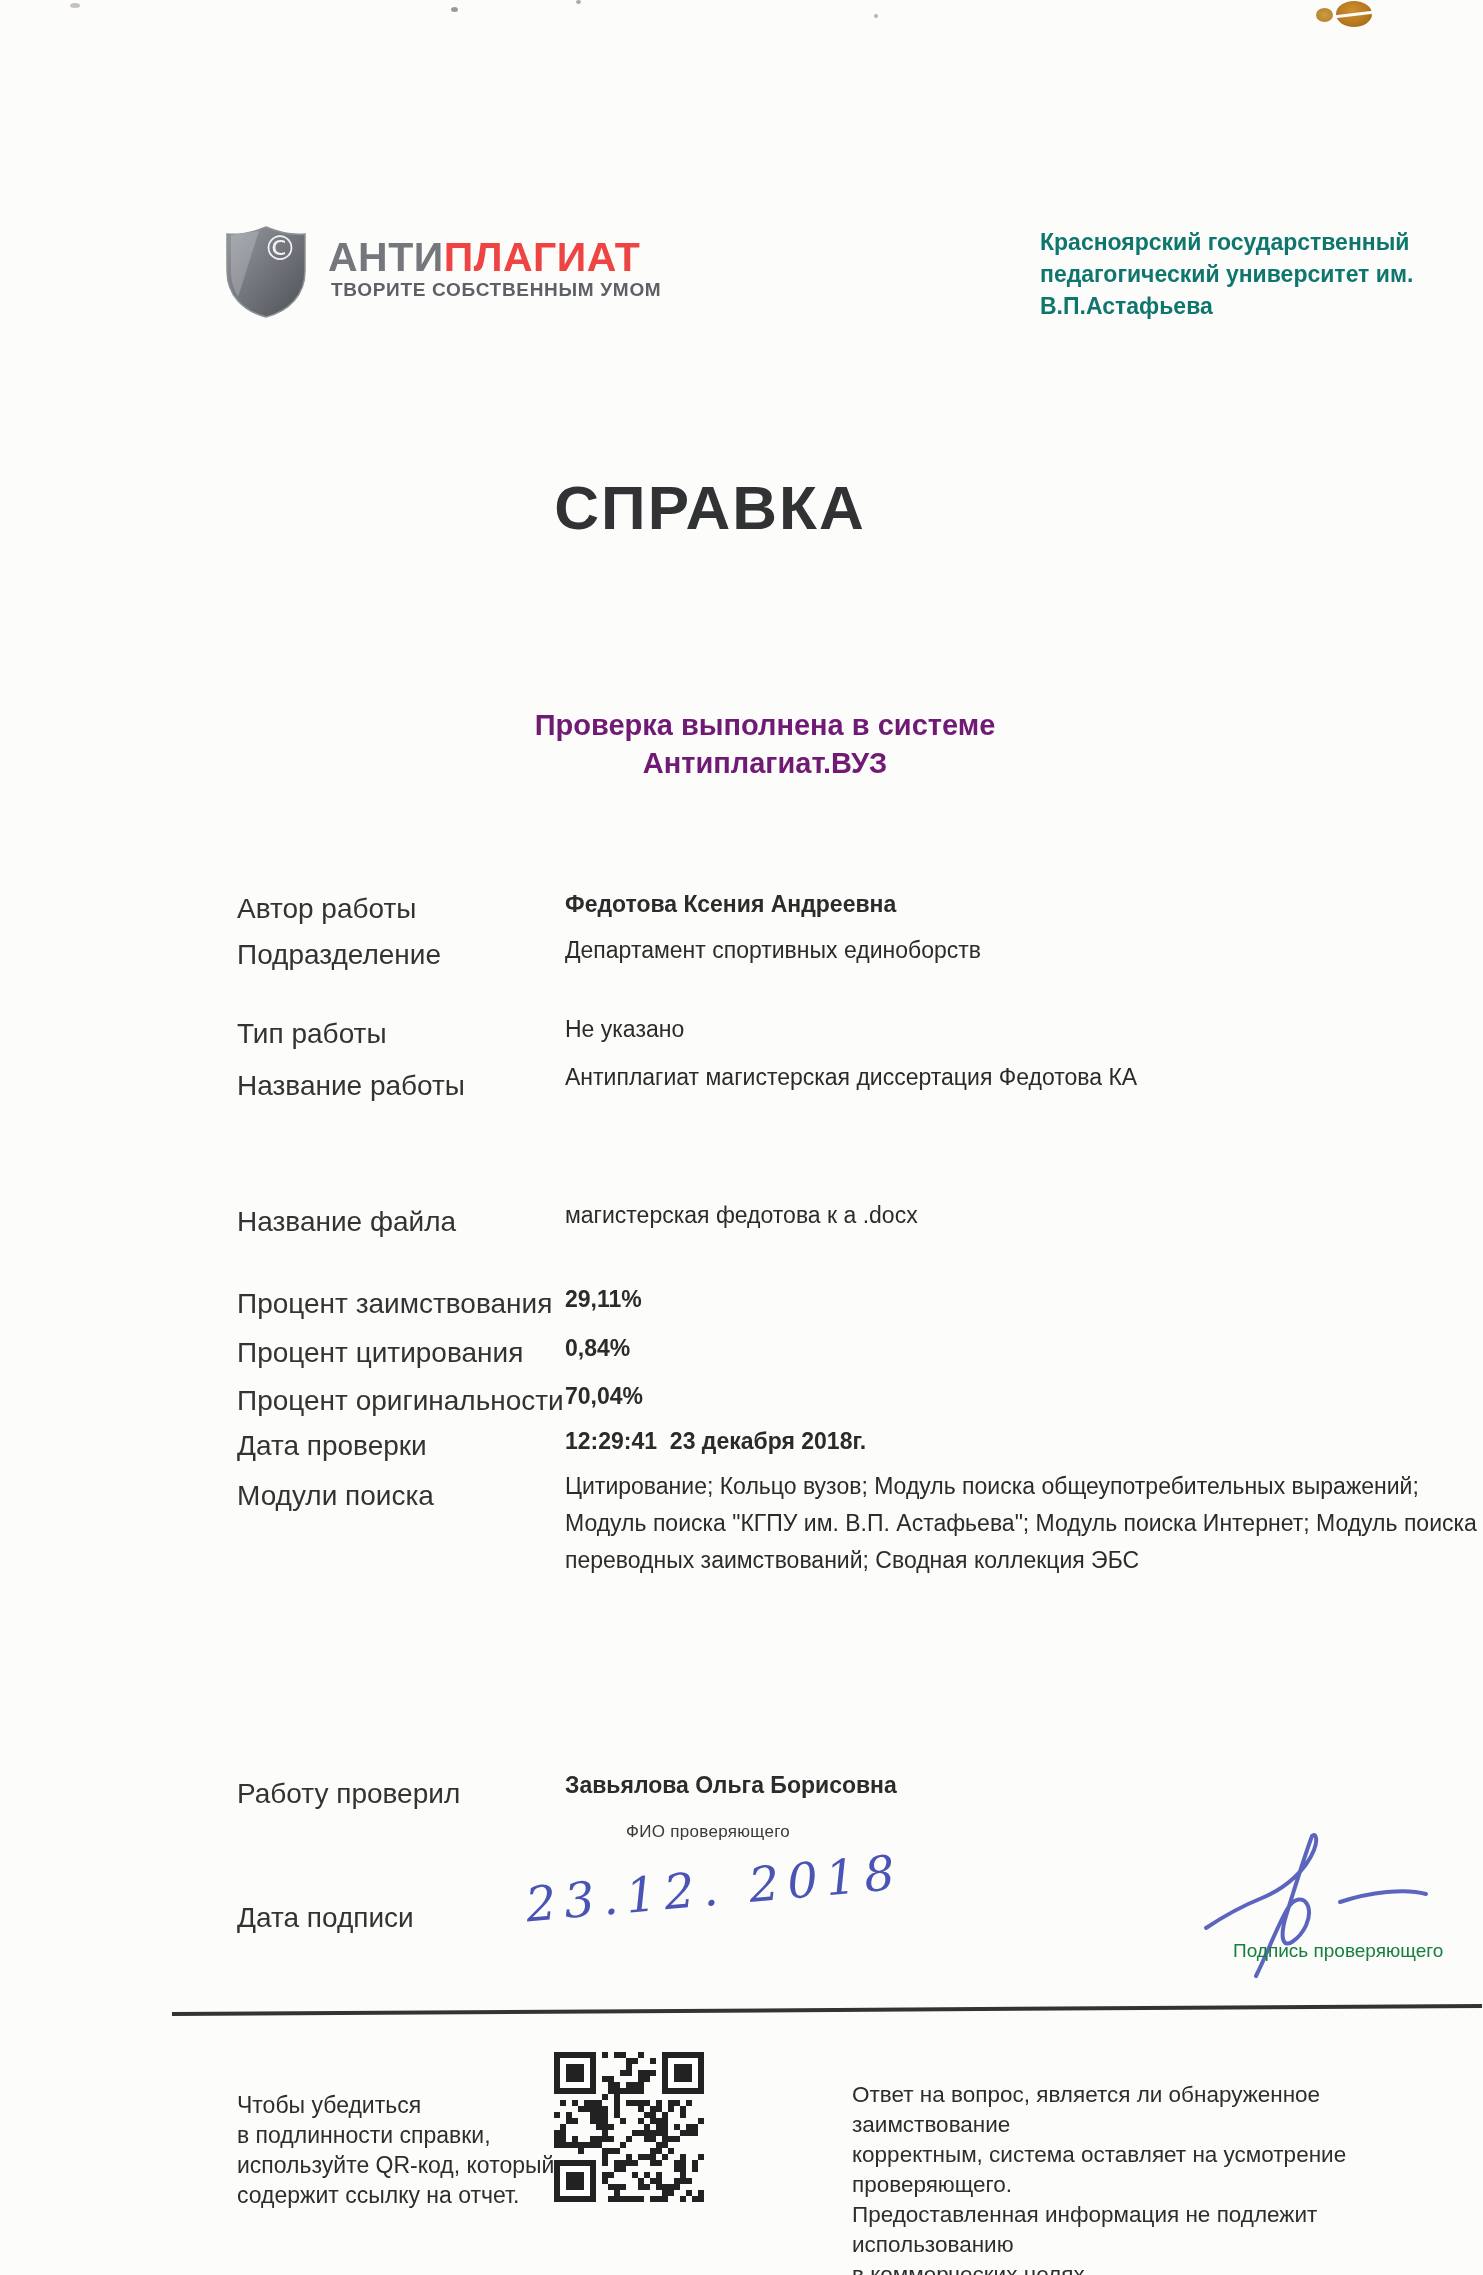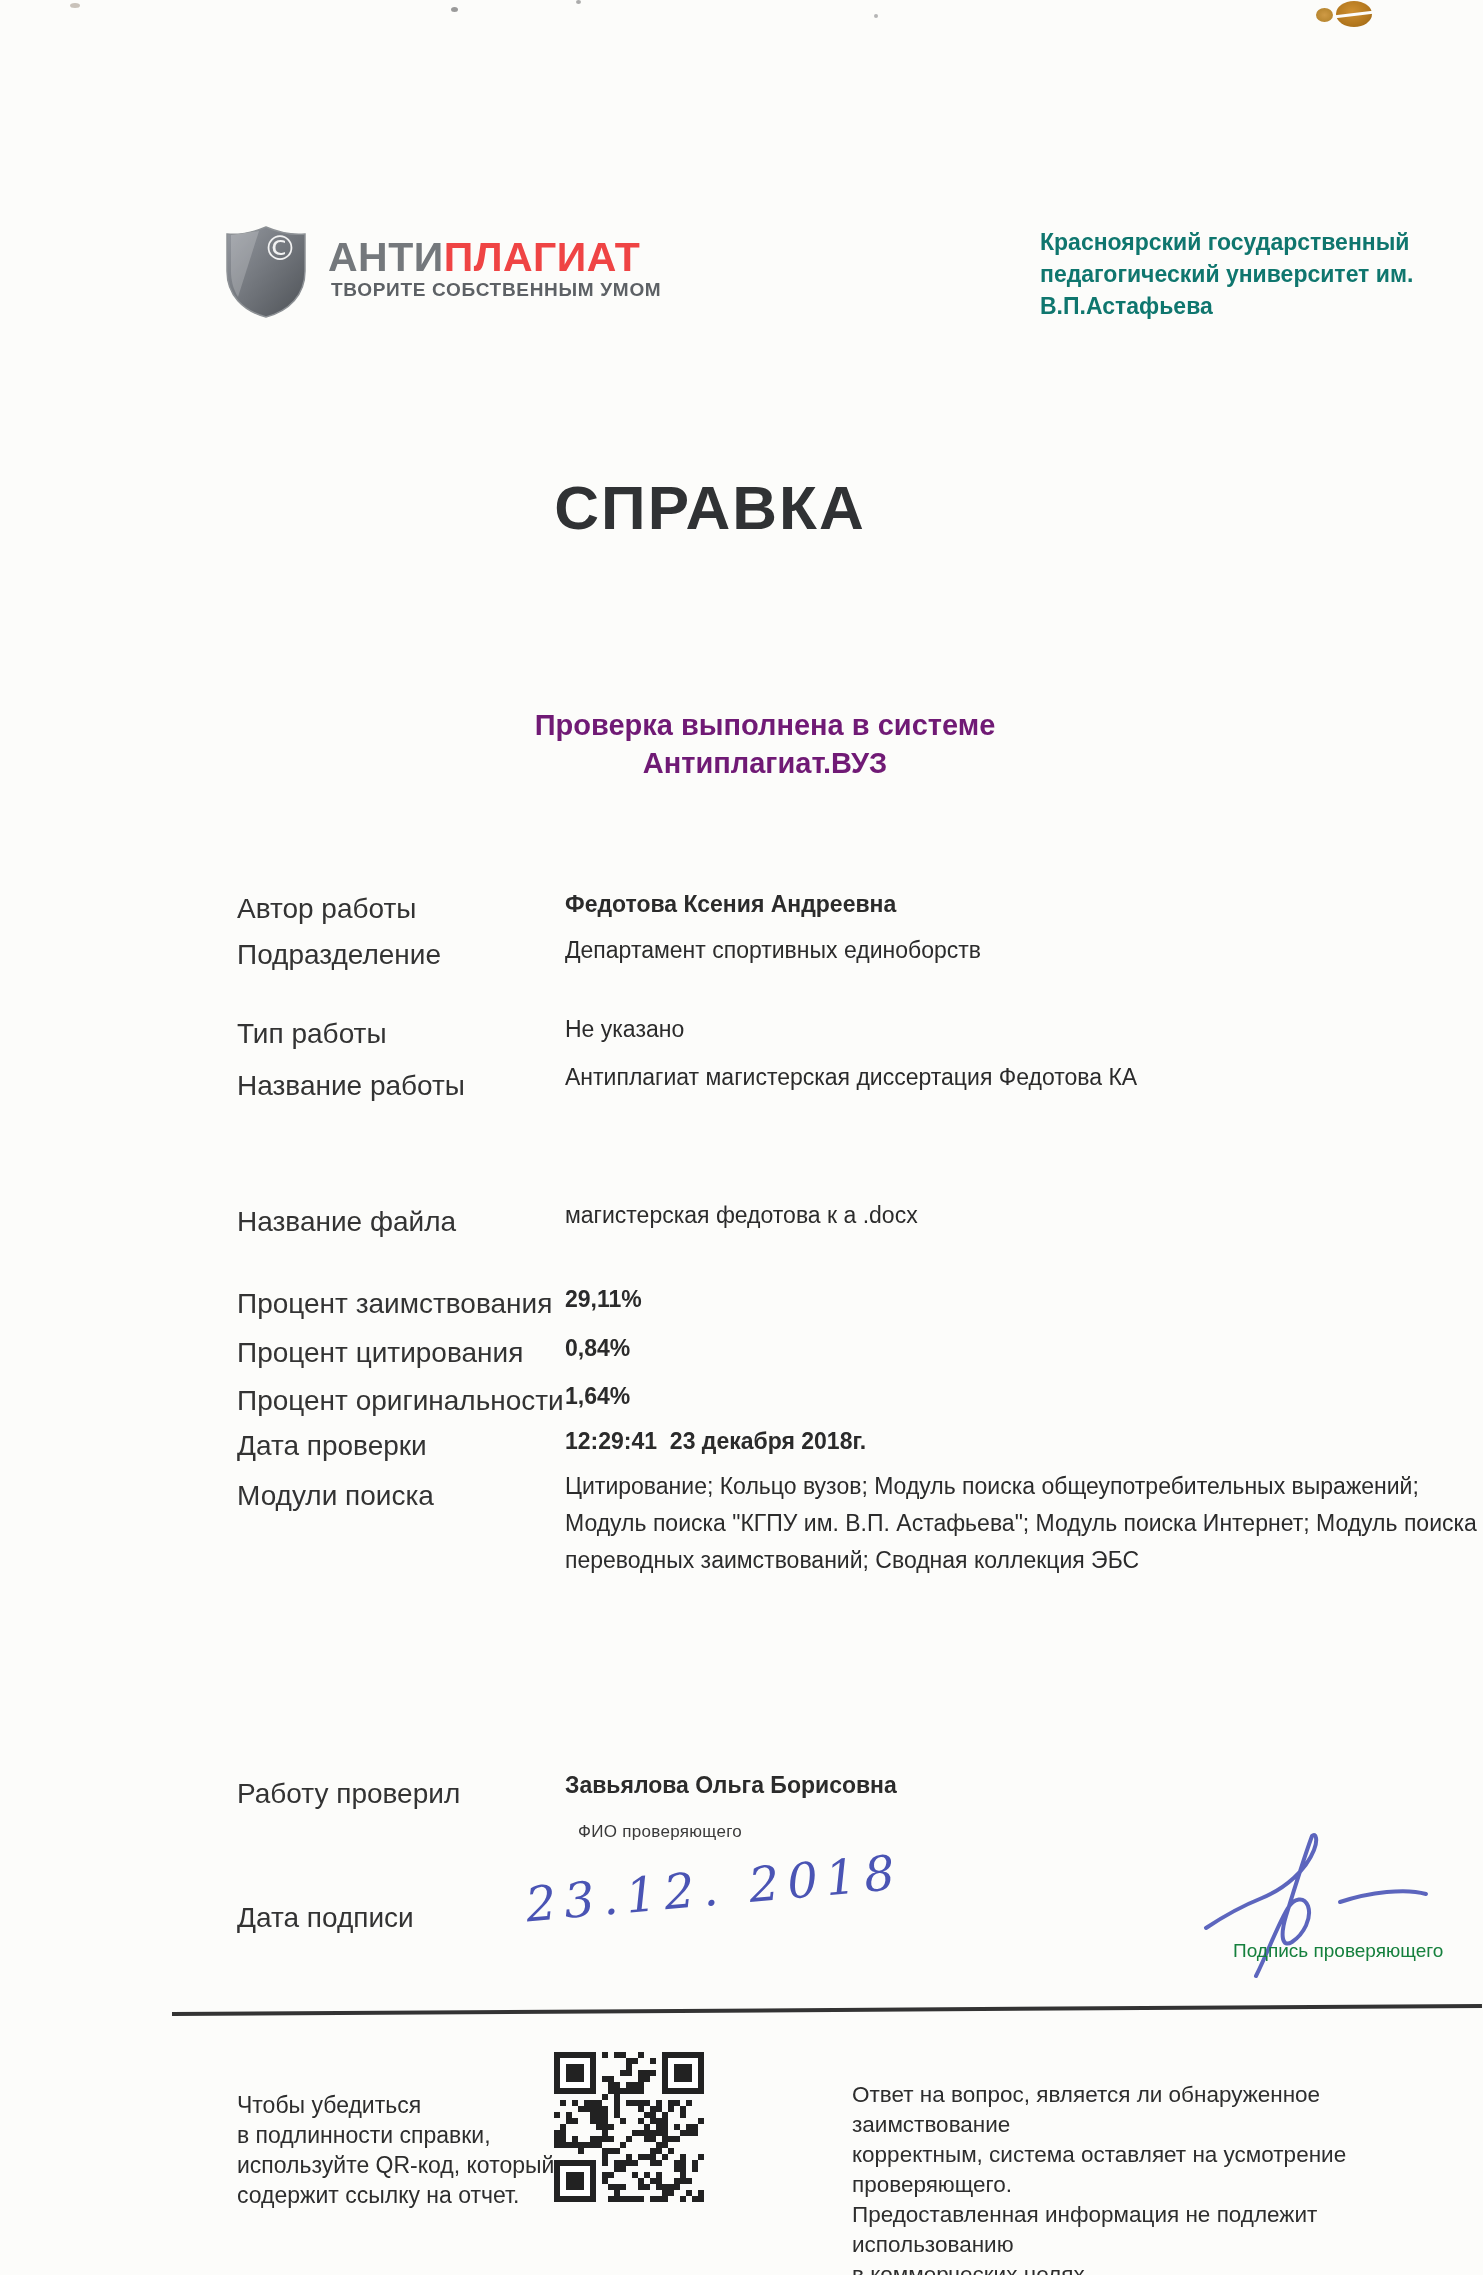--- a/index.html
+++ b/index.html
@@ -21,21 +21,21 @@
   .title{left:0;top:472px;width:1420px;text-align:center;font-size:62px;font-weight:bold;
          color:#303234;letter-spacing:2px;}
   .subtitle{left:0;top:549px;width:1480px;text-align:center;font-size:31px;font-weight:bold;
             line-height:36px;color:#2b2d2f;}
   .sysnote{left:50px;top:706px;width:1430px;text-align:center;font-size:29px;font-weight:bold;
            line-height:38px;color:#701a75;}
 
   
   .lbl{left:237px;font-size:28px;color:#333;text-align:center;}
   .val{left:565px;font-size:23px;color:#2b2b2b;}
-  .caption{font-size:17px;color:#3a3a3a;letter-spacing:.3px;}
+  .caption{font-size:17px;color:#3a3a3a;letter-spacing:.3px;margin-left:48px;}
 
   
   .handdate{left:525px;top:1860px;font-family:"DejaVu Serif",serif;font-style:italic;
             font-size:48px;color:#4a54b4;letter-spacing:8px;transform:rotate(-5deg);}
   .sigcap{left:1233px;top:1940px;font-size:19px;color:#15803d;}
 
   
   .divider{left:172px;top:2012px;width:1310px;height:4px;background:#333;
            transform:rotate(-.35deg);transform-origin:left center;}
 
@@ -101,21 +101,21 @@
   <div class="abs lbl" style="top:1206px;">Название файла</div>
   <div class="abs val" style="top:1202px;">магистерская федотова к а .docx</div>
 
   <div class="abs lbl" style="top:1288px;">Процент заимствования</div>
   <div class="abs val bold" style="top:1286px;">29,11%</div>
 
   <div class="abs lbl" style="top:1337px;">Процент цитирования</div>
   <div class="abs val bold" style="top:1335px;">0,84%</div>
 
   <div class="abs lbl" style="top:1385px;">Процент оригинальности</div>
-  <div class="abs val bold" style="top:1383px;">1,64%</div>
+  <div class="abs val bold" style="top:1383px;">70,04%</div>
 
   <div class="abs lbl" style="top:1430px;">Дата проверки</div>
   <div class="abs val bold prew" style="top:1428px;">12:29:41  23 декабря 2018г.</div>
 
   <div class="abs lbl" style="top:1480px;">Модули поиска</div>
   <div class="abs val pre" style="top:1468px;width:920px;line-height:37px;">Цитирование; Кольцо вузов; Модуль поиска общеупотребительных выражений;
 Модуль поиска "КГПУ им. В.П. Астафьева"; Модуль поиска Интернет; Модуль поиска
 переводных заимствований; Сводная коллекция ЭБС</div>
 
   <div class="abs lbl" style="top:1778px;">Работу проверил</div>

